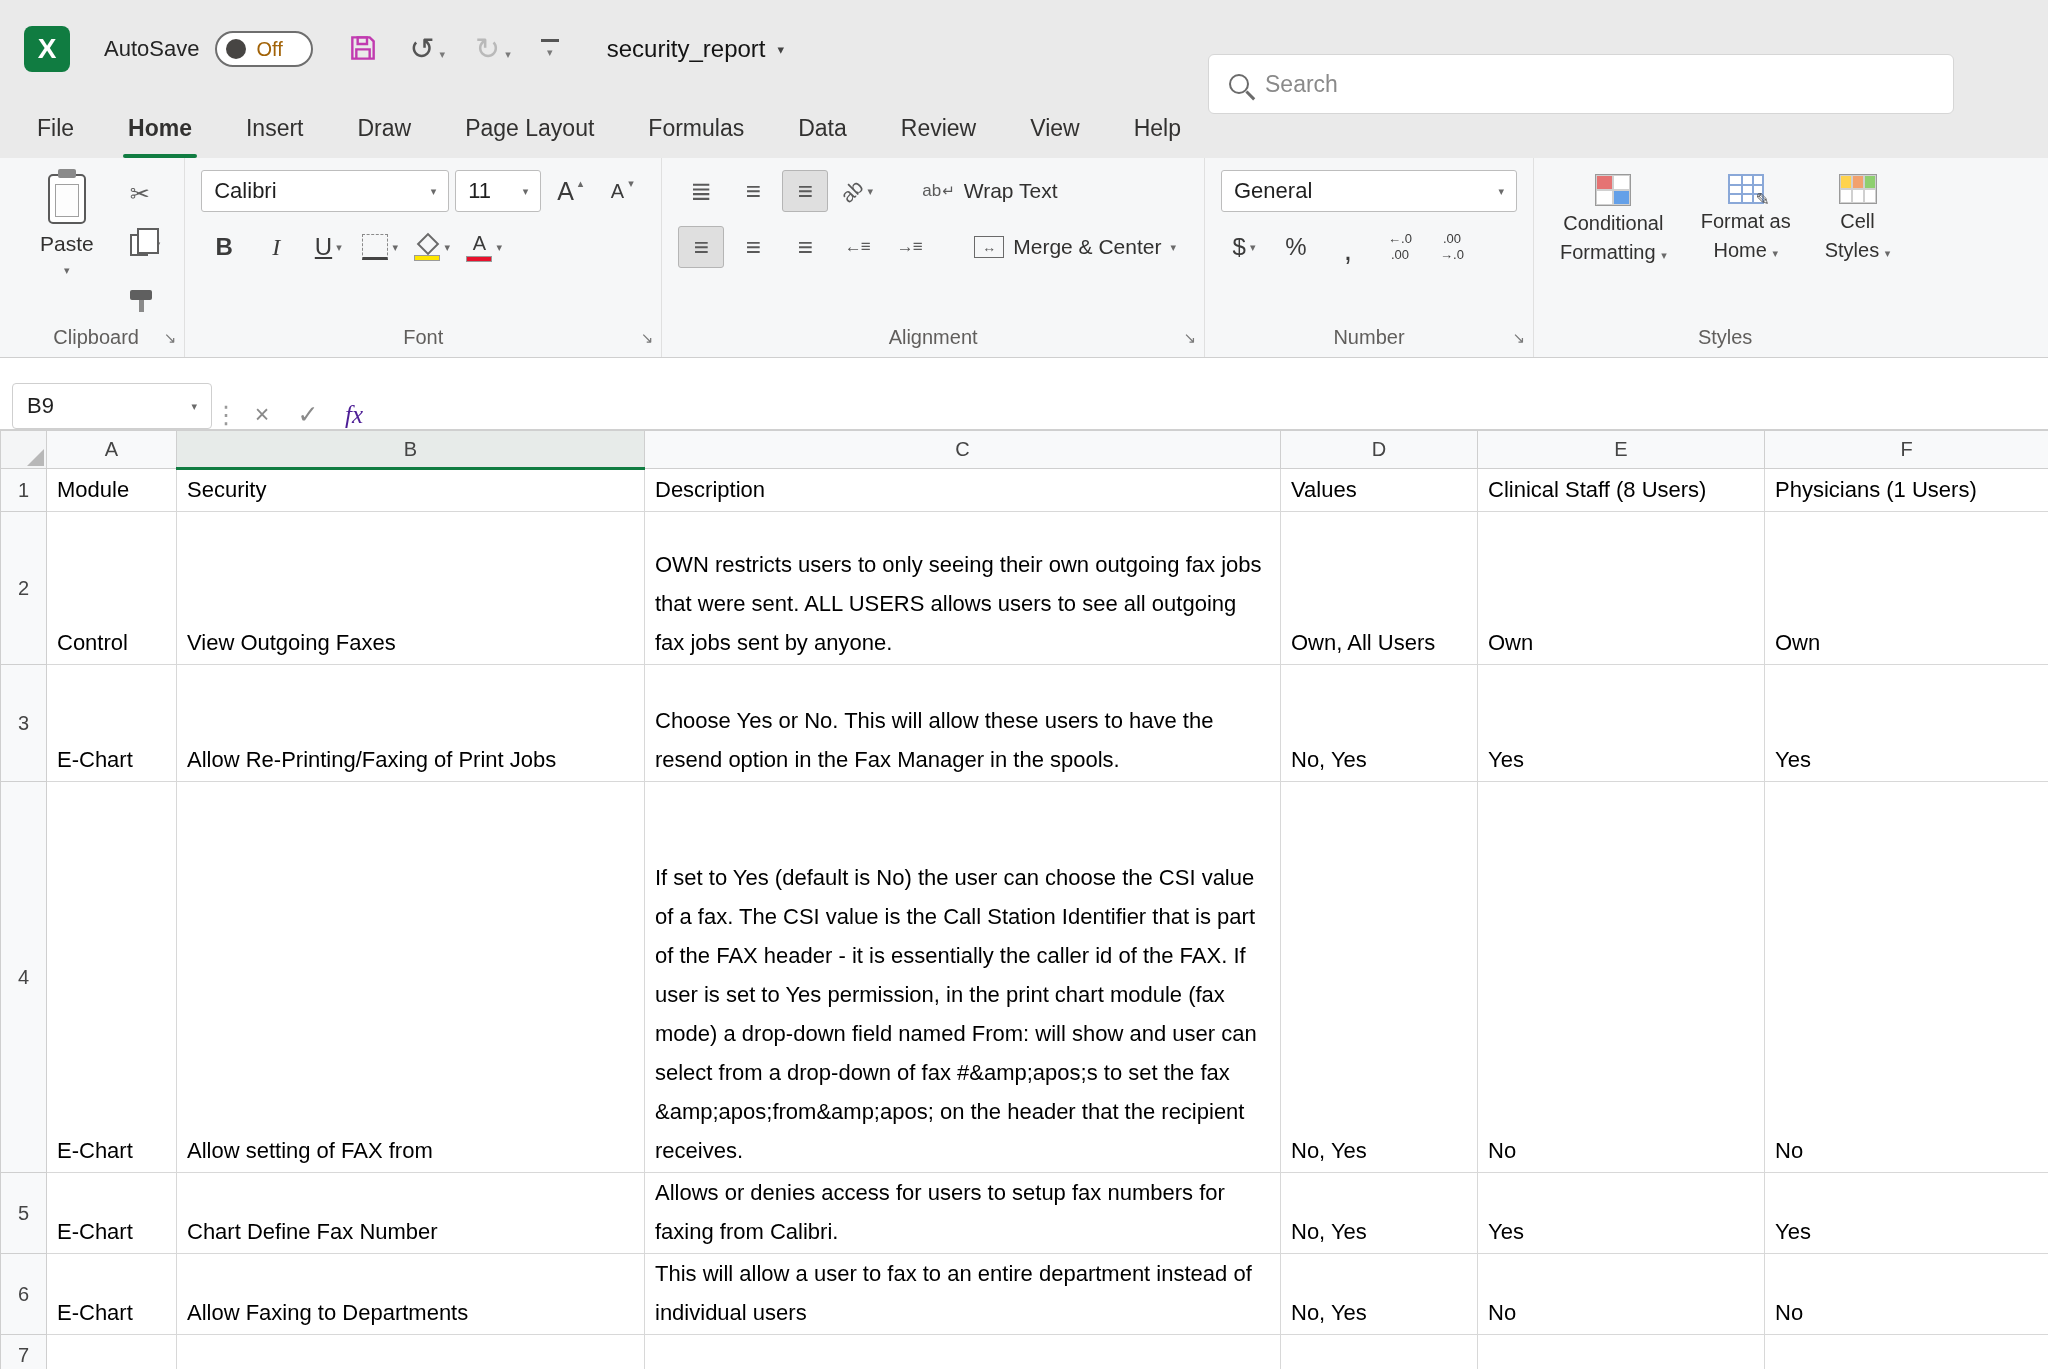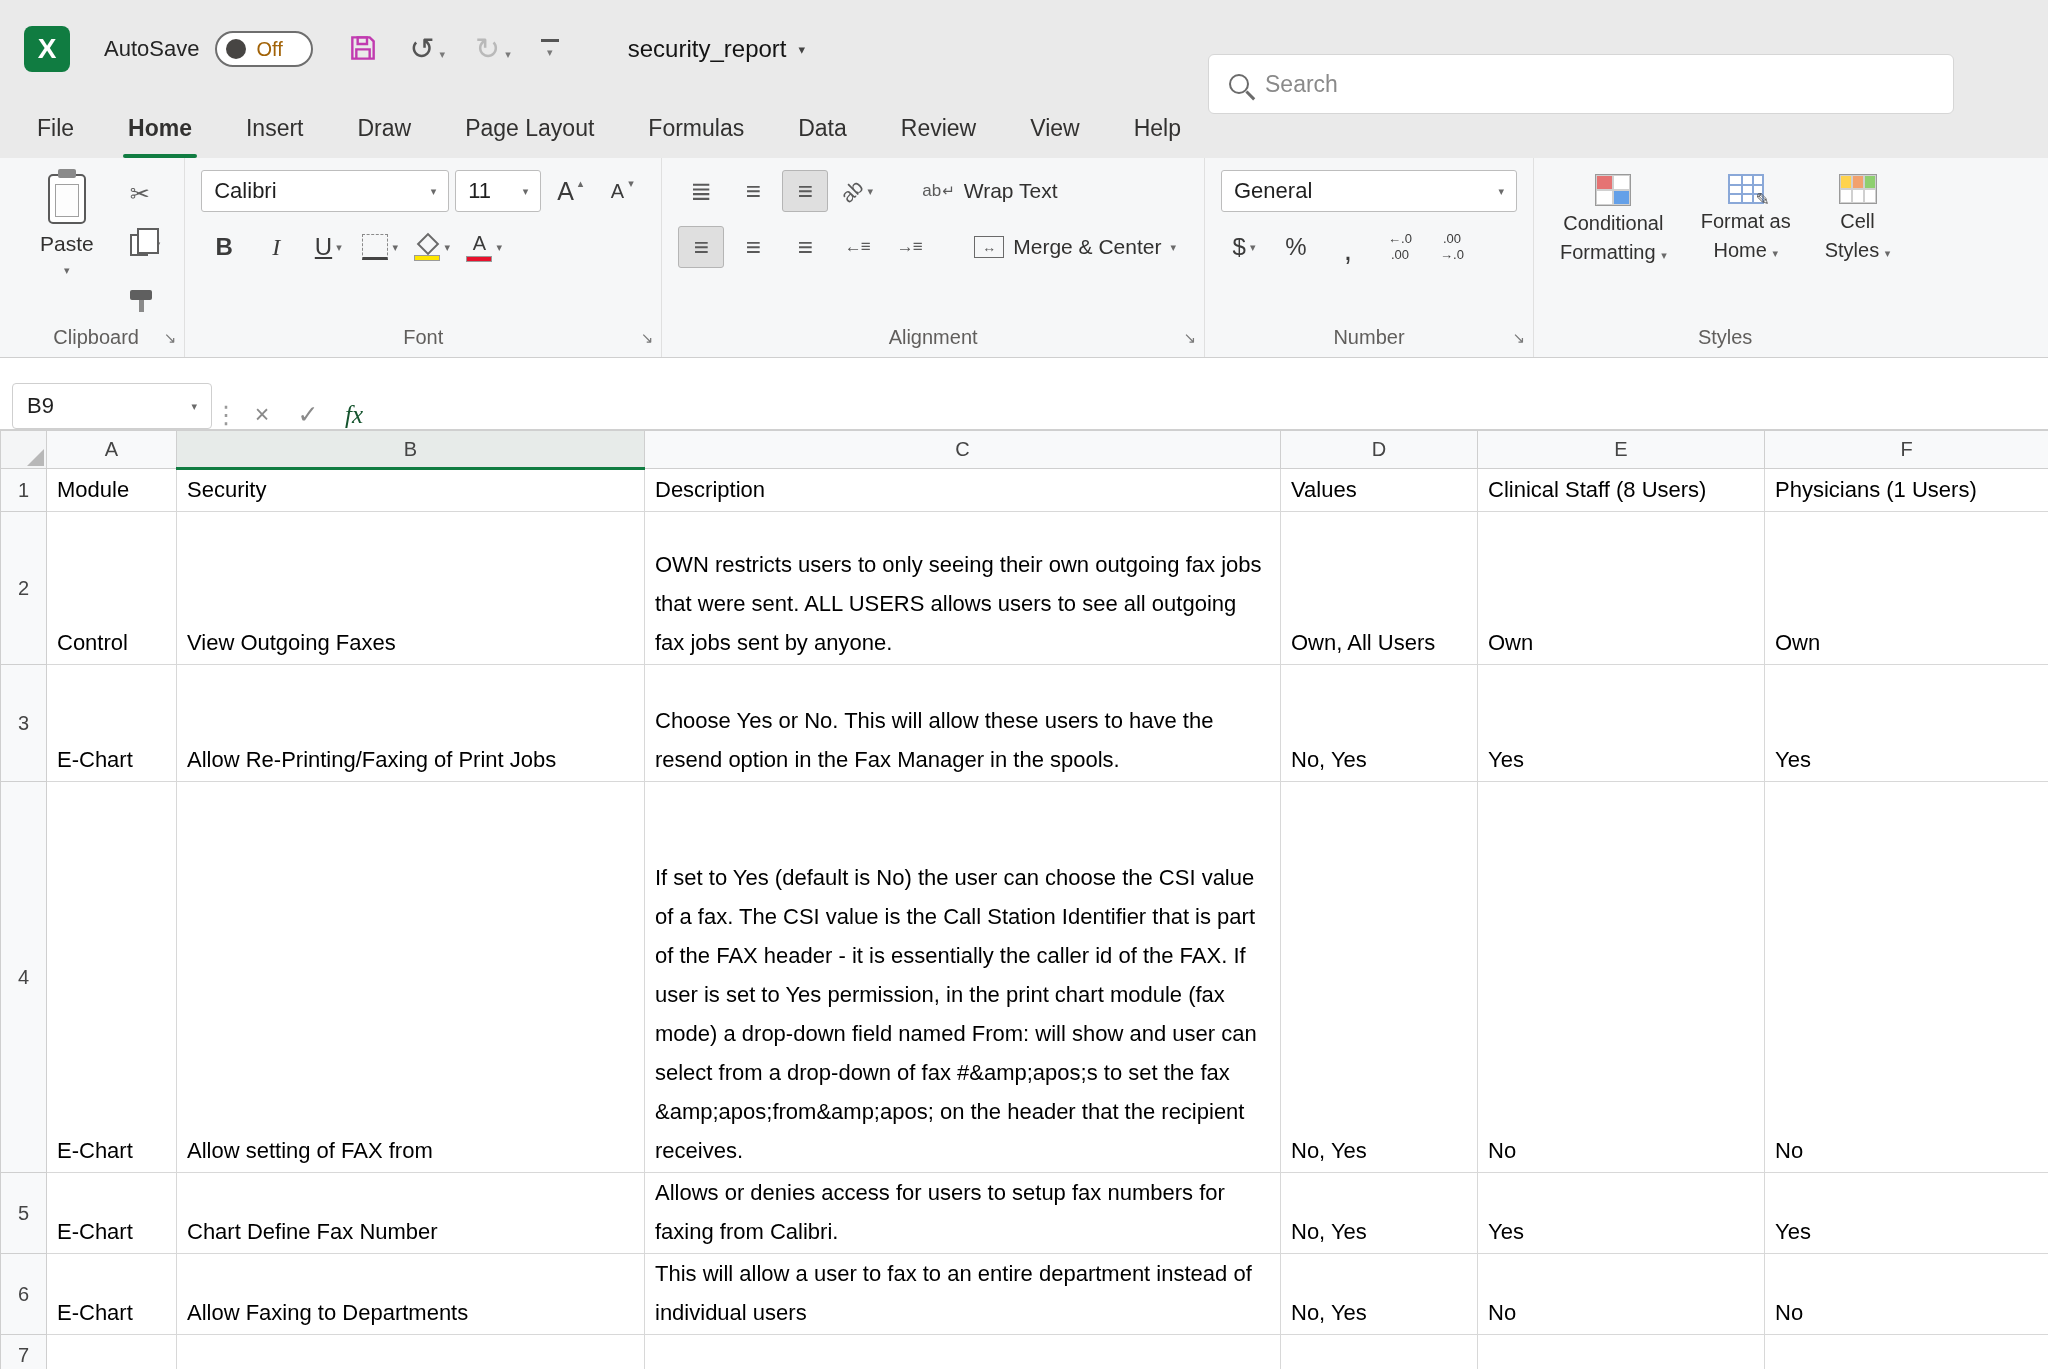--- a/index.html
+++ b/index.html
@@ -18,21 +18,21 @@
   .toggle .knob{width:20px;height:20px;border-radius:50%;background:#474543;}
   .toggle .toggle-text{font-size:20px;color:#a16207;}
   .qat{display:flex;align-items:center;margin-left:34px;gap:30px;}
   .qat-btn{background:none;border:none;display:flex;align-items:flex-end;gap:5px;cursor:pointer;color:#4a4a4a;}
   .glyph-undo{font-size:30px;line-height:30px;color:#555;}
   .qat-btn.disabled .glyph-undo{color:#b9b9b9;}
   .mini-chev{font-size:11px;color:#7a7a7a;padding-bottom:3px;}
   .custom-ic{display:flex;flex-direction:column;align-items:center;}
   .custom-ic::before{content:'';width:18px;height:3px;background:#555;margin-bottom:4px;}
   .custom-ic .mini-chev{padding:0;}
-  .doc-title{margin-left:69px;display:flex;align-items:center;gap:12px;font-size:24px;color:#141414;cursor:pointer;}
+  .doc-title{margin-left:48px;display:flex;align-items:center;gap:12px;font-size:24px;color:#141414;cursor:pointer;}
   .chev{font-size:13px;color:#444;}
   .chev-sm{font-size:11px;color:#6a6a6a;}
   .searchbox{position:absolute;left:1208px;top:19px;width:746px;height:60px;background:#fff;
     border:1px solid #d6d6d6;border-radius:6px;display:flex;align-items:center;padding:0 20px;gap:16px;margin-top:35px;}
   .mag{width:20px;height:20px;border:2.5px solid #6b6b6b;border-radius:50%;position:relative;flex:0 0 auto;}
   .mag::after{content:'';position:absolute;width:11px;height:2.5px;background:#6b6b6b;
     transform:rotate(45deg);right:-9px;bottom:-4px;}
   .searchbox input{border:none;outline:none;font-size:23px;color:#333;background:transparent;flex:1;}
   .searchbox input::placeholder{color:#8a8a8a;}
 
@@ -130,21 +130,21 @@
   .cs-ic .s2{background:#f2a16e;}
   .cs-ic .s3{background:#8ecf6f;}
 
   
   .fbar{height:72px;background:#fff;border-bottom:1px solid #d0d0d0;display:flex;align-items:flex-end;
     padding:0 12px;gap:2px;flex:0 0 auto;}
   .namebox{width:200px;height:46px;border:1px solid #cfcfcf;border-radius:4px;display:flex;
     align-items:center;justify-content:space-between;padding:0 14px;font-size:22px;color:#1f1f1f;cursor:pointer;}
   .vdots{color:#9a9a9a;font-size:24px;}
   .ficon{font-size:25px;color:#8a8a8a;width:44px;text-align:center;cursor:pointer;background:none;border:none;}
-  .fx{font-family:"Liberation Serif",serif;font-style:italic;color:#14532d;}
+  .fx{font-family:"Liberation Serif",serif;font-style:italic;color:#4c1d95;}
   .formula-input{flex:1;height:46px;border:none;outline:none;font-size:22px;background:transparent;}
 
   
   .gridwrap{flex:1;overflow:hidden;background:#fff;}
   table{border-collapse:collapse;table-layout:fixed;width:2048px;}
   .col-rowhdr{width:46px;} .col-A{width:130px;} .col-B{width:468px;} .col-C{width:636px;}
   .col-D{width:197px;} .col-E{width:287px;} .col-F{width:284px;}
   th{font-weight:400;}
   th.colhdr{height:38px;background:#f8f9fa;font-size:20px;color:#454545;border:1px solid #cfcfcf;text-align:center;}
   th.colhdr.selcol{background:#e7ebe9;border-bottom:3px solid #107C41;}

